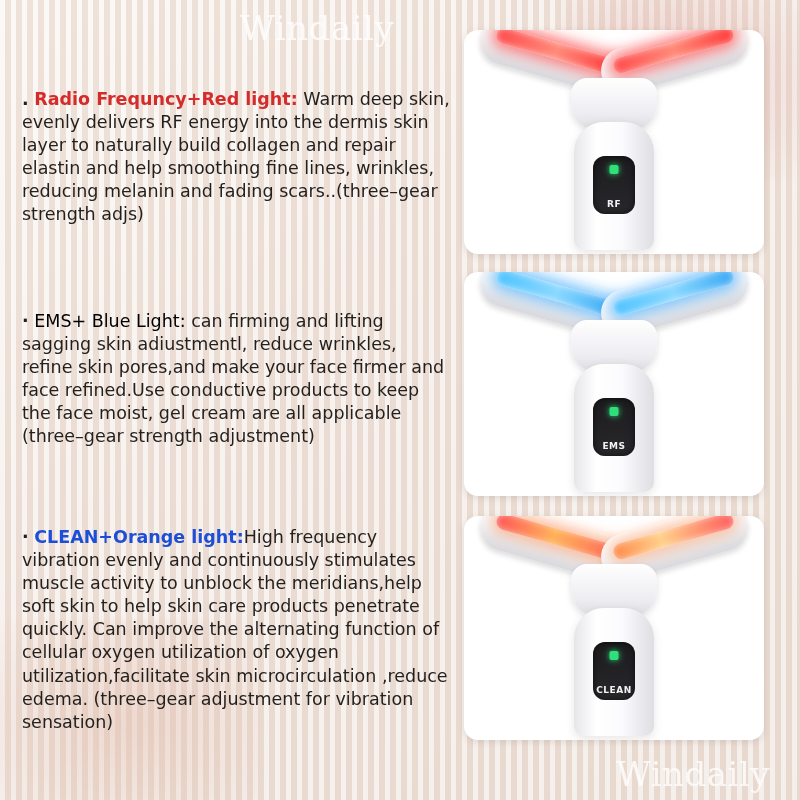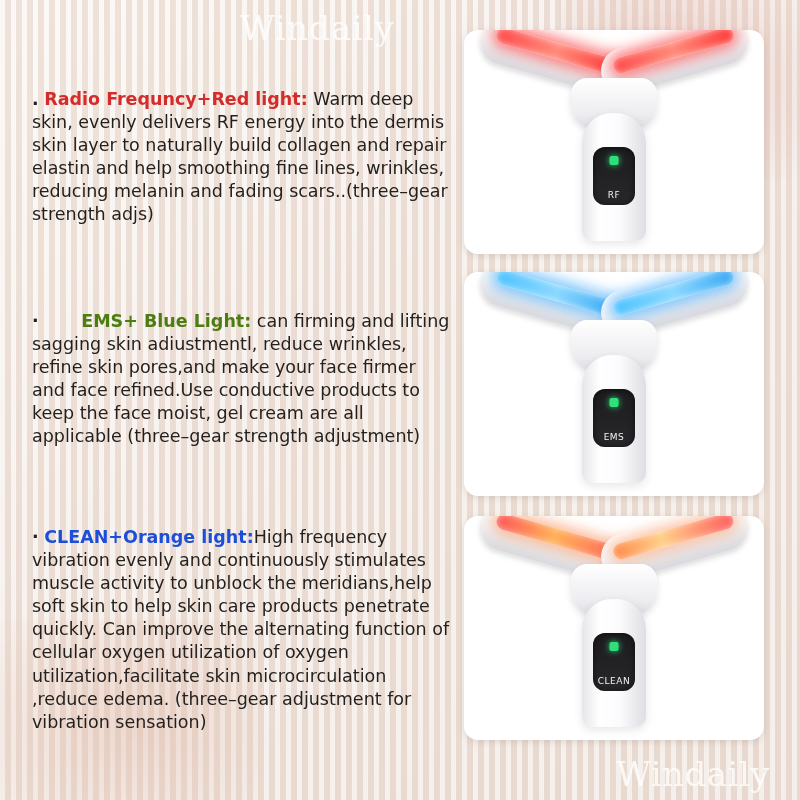--- a/index.html
+++ b/index.html
@@ -65,39 +65,39 @@
     width: 800px;
     display: flex;
     align-items: flex-start;
   }
   #row-1 { top: 30px; }
   #row-2 { top: 272px; }
   #row-3 { top: 516px; }
 
   .text-col {
     width: 452px;
-    padding-left: 32px;
+    padding-left: 22px;
     box-sizing: border-box;
   }
 
   .para {
     font-size: 17.5px;
     line-height: 1.32;
     color: #231f1d;
     margin: 0;
   }
   #p1 { margin-top: 58px; }
   #p2 { margin-top: 38px; }
   #p3 { margin-top: 10px; }
 
   .lead-dot {
     font-weight: bold;
   }
   .lead-red { color: #d42b2b; font-weight: bold; }
-  .lead-blue { color: #4d7c0f; font-weight: bold; margin-left: 37px; }
+  .lead-blue { color: #000000; font-weight: normal; }
   .lead-orange { color: #1d4ed8; font-weight: bold; }
 
   .subline {
     font-size: 17.5px;
     line-height: 1.32;
     color: #231f1d;
     margin: 2px 0 0 0;
   }
 
   
@@ -176,26 +176,27 @@
     background: linear-gradient(180deg,#ffffff 0%, #ededf1 70%, #dcdce1 100%);
     border-radius: 16px 16px 26px 26px;
     box-shadow: 0 3px 6px rgba(80,70,70,0.16);
   }
 
   
   .handle {
     position: absolute;
     left: 50%;
     transform: translateX(-50%);
-    top: 83px;
-    width: 64px;
+    top: 92px;
+    width: 80px;
     height: 128px;
     background: linear-gradient(90deg,#e6e6ea 0%, #ffffff 28%, #fbfbfd 60%, #dedee3 100%);
     border-radius: 30px 30px 10px 10px;
     box-shadow: 0 3px 8px rgba(90,80,80,0.14);
+    font-weight: bold;
   }
   .screen {
     position: absolute;
     left: 50%;
     transform: translateX(-50%);
     top: 34px;
     width: 42px;
     height: 58px;
     background: linear-gradient(180deg,#1c1c1e 0%, #28282c 100%);
     border-radius: 12px;

